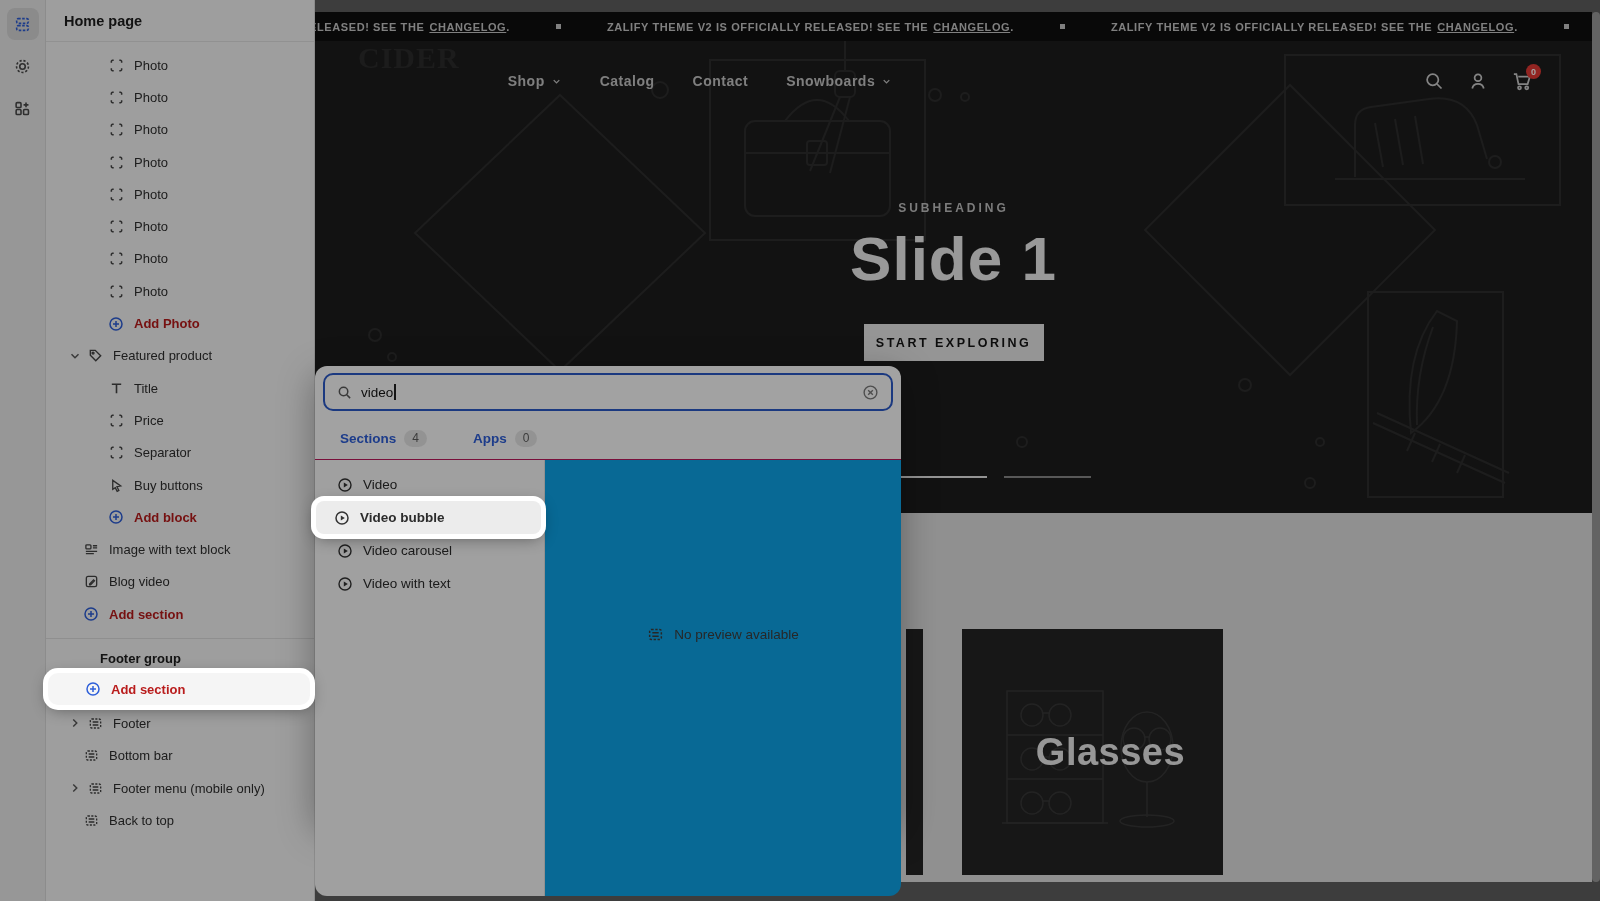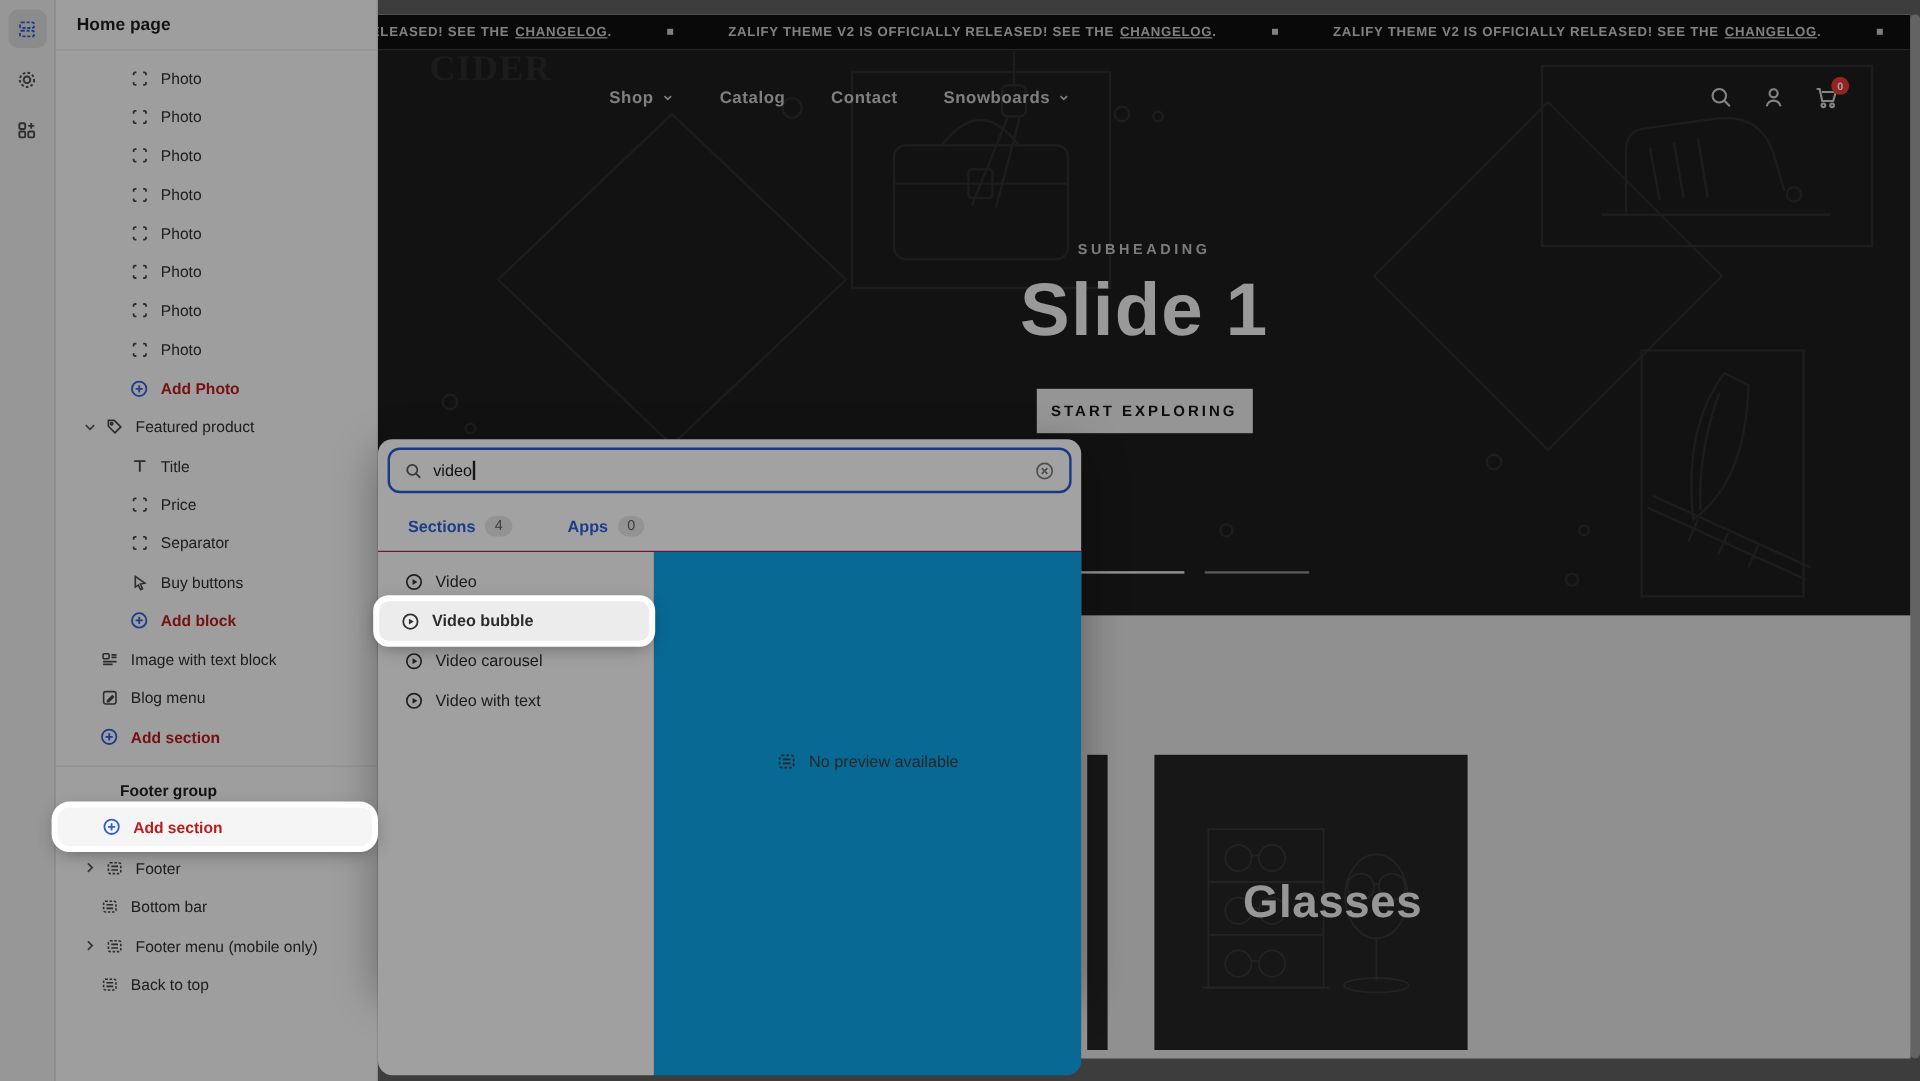--- a/index.html
+++ b/index.html
@@ -466,21 +466,21 @@
         </span>
       <span class="lbl">Image with text block</span>
     </div>
     <div class="row ind-1">
       <span class="ic">
           <svg width="15" height="15" viewBox="0 0 16 16" fill="none" stroke="currentColor" stroke-width="1.4">
             <rect x="2.5" y="2.5" width="11" height="11" rx="2"></rect>
             <path d="M6 10.5l4.2-4.2 1 1L7 11.5H6z"></path>
           </svg>
         </span>
-      <span class="lbl">Blog menu</span>
+      <span class="lbl">Blog video</span>
     </div>
     <div class="row ind-1 link">
       <span class="ic">
           <svg width="16" height="16" viewBox="0 0 16 16" fill="none" stroke="currentColor" stroke-width="1.5">
             <circle cx="8" cy="8" r="6"></circle>
             <path d="M8 5v6M5 8h6"></path>
           </svg>
         </span>
       <span class="lbl">Add section</span>
     </div>

